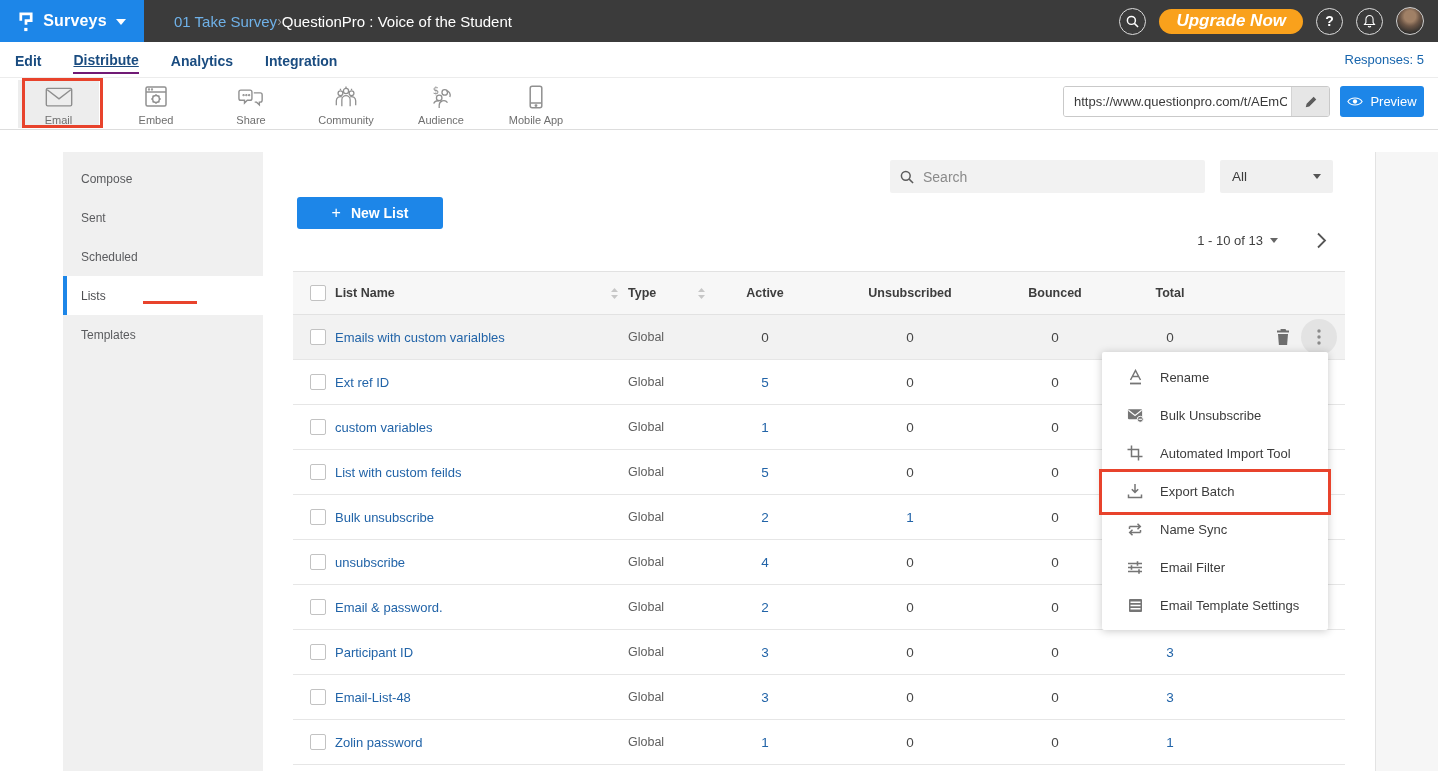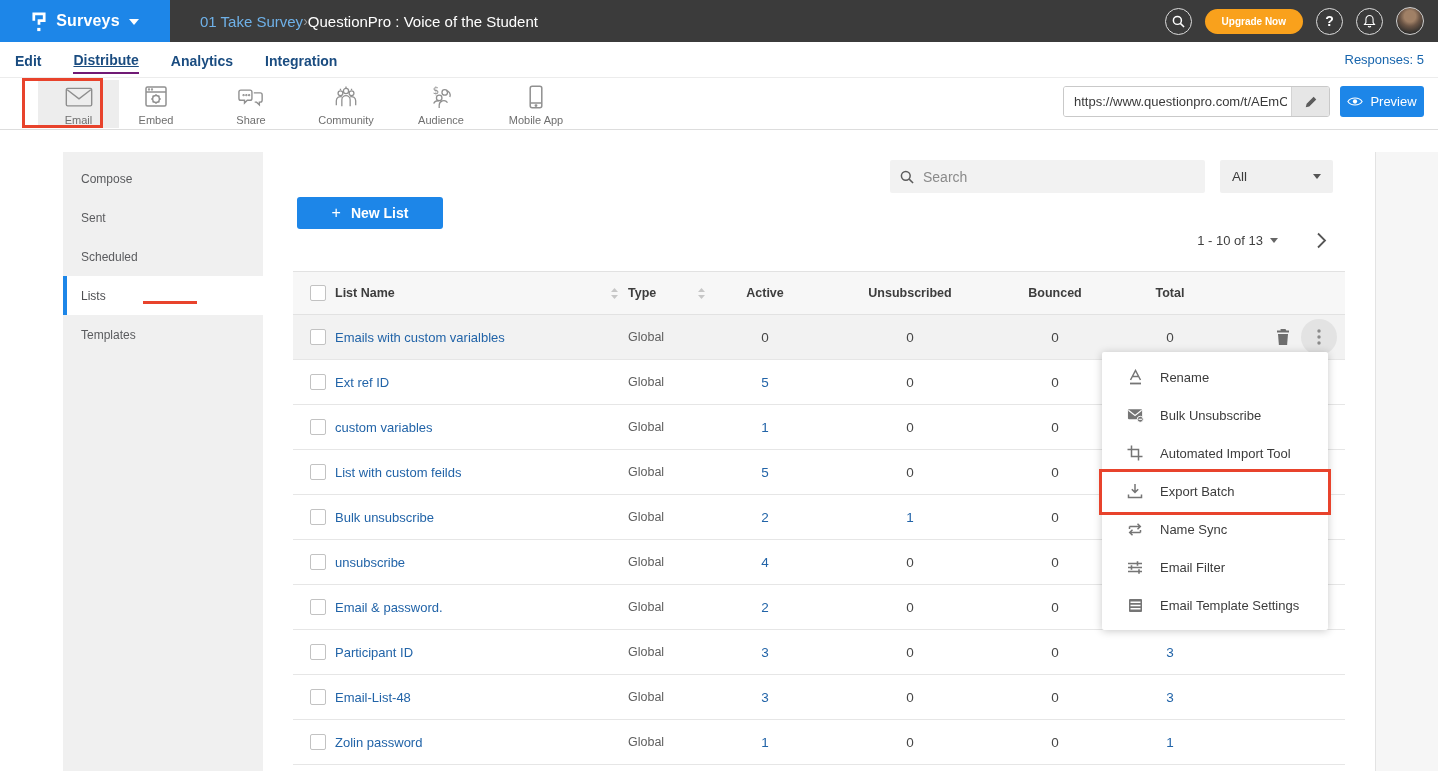--- a/index.html
+++ b/index.html
@@ -3,31 +3,31 @@
 <meta charset="utf-8">
 <style>
   * { margin:0; padding:0; box-sizing:border-box; }
   html,body { background:#fff; }
   #app {
     position:relative; width:1438px; height:771px; overflow:hidden;
     font-family:"Liberation Sans","DejaVu Sans",sans-serif; background:#fff;
   }
   
   .top-header { position:absolute; left:0; top:0; width:1438px; height:42px; background:#3b3b3b; display:flex; align-items:center; }
-  .logo-box { width:170px; height:42px; background:#1d86e8; display:flex; align-items:center; justify-content:center; gap:9px; cursor:pointer; }
+  .logo-box { width:144px; height:42px; background:#1d86e8; display:flex; align-items:center; justify-content:center; gap:9px; cursor:pointer; }
   .logo-mark { display:flex; align-items:center; }
   .product-label { color:#fff; font-size:16px; font-weight:700; letter-spacing:.2px; }
   .caret-down-w { width:0; height:0; border-left:5px solid transparent; border-right:5px solid transparent; border-top:6px solid #fff; margin-top:2px; }
   .breadcrumb { display:flex; align-items:center; margin-left:30px; }
   .crumb-parent { color:#6fb1e8; font-size:15px; cursor:pointer; }
   .crumb-sep { color:#9a9a9a; font-size:14px; }
   .crumb-current { color:#ffffff; font-size:15px; }
   .header-right { margin-left:auto; display:flex; align-items:center; gap:13px; padding-right:14px; }
   .hicon-circle { width:27px; height:27px; border-radius:50%; border:1.5px solid #dcdcdc; display:flex; align-items:center; justify-content:center; cursor:pointer; color:#fff; font-size:14px; font-weight:700; }
-  .upgrade-btn { height:25px; padding:0 17px; border-radius:13px; background:#f9a11c; color:#fff; font-size:10px; font-weight:700; border:none; display:flex; align-items:center; cursor:pointer; }
+  .upgrade-btn { height:25px; padding:0 17px; border-radius:13px; background:#f9a11c; color:#fff; font-size:17px; font-weight:700; border:none; display:flex; align-items:center; cursor:pointer;font-style:italic; }
   .avatar { width:28px; height:28px; border-radius:50%; border:1.5px solid #cfcfcf; background:radial-gradient(circle at 50% 32%, #a08066 0 26%, #6b5546 45%, #32302e 75%); cursor:pointer; }
   
   .nav-row { position:absolute; left:0; top:42px; width:1438px; height:36px; background:#fff; border-bottom:1px solid #ececec; display:flex; align-items:center; padding:0 14px 0 15px; gap:32px; }
   .nav-tab { font-size:14px; font-weight:700; color:#1a4c80; cursor:pointer; padding:6px 0 4px; }
   .nav-tab.active { border-bottom:2px solid #701a75;text-decoration:underline; }
   .responses { margin-left:auto; color:#1765ad; font-size:13px; }
   
   .toolbar { position:absolute; left:0; top:78px; width:1438px; height:52px; background:#fff; border-bottom:1px solid #ddd; }
   .tool-item { position:absolute; top:2px; width:80px; height:48px; display:flex; flex-direction:column; align-items:center; justify-content:space-between; padding:3px 0 2px; cursor:pointer; }
   .tool-item.active-bg { background:#ededed; }
@@ -128,21 +128,21 @@
 
   <div class="nav-row">
     <span class="nav-tab">Edit</span>
     <span class="nav-tab active">Distribute</span>
     <span class="nav-tab">Analytics</span>
     <span class="nav-tab">Integration</span>
     <span class="responses">Responses: 5</span>
   </div>
 
   <div class="toolbar">
-    <div class="tool-item active-bg" style="left:38px;width:81px;">
+    <div class="tool-item active-bg" style="left:18px;width:81px;">
       <span class="tool-ic">
         <svg width="28" height="22" viewBox="0 0 32 25">
             <rect x="1.5" y="1.5" width="29" height="20" rx="1.5" stroke="#8e8e8e" stroke-width="1.6" fill="none"></rect>
             <path d="M2.5 3 L16 13.5 L29.5 3" stroke="#8e8e8e" stroke-width="1.6" fill="none"></path>
           </svg>
       </span>
       <span class="tool-label">Email</span>
     </div>
     <div class="tool-item" style="left:116px;">
       <span class="tool-ic">

